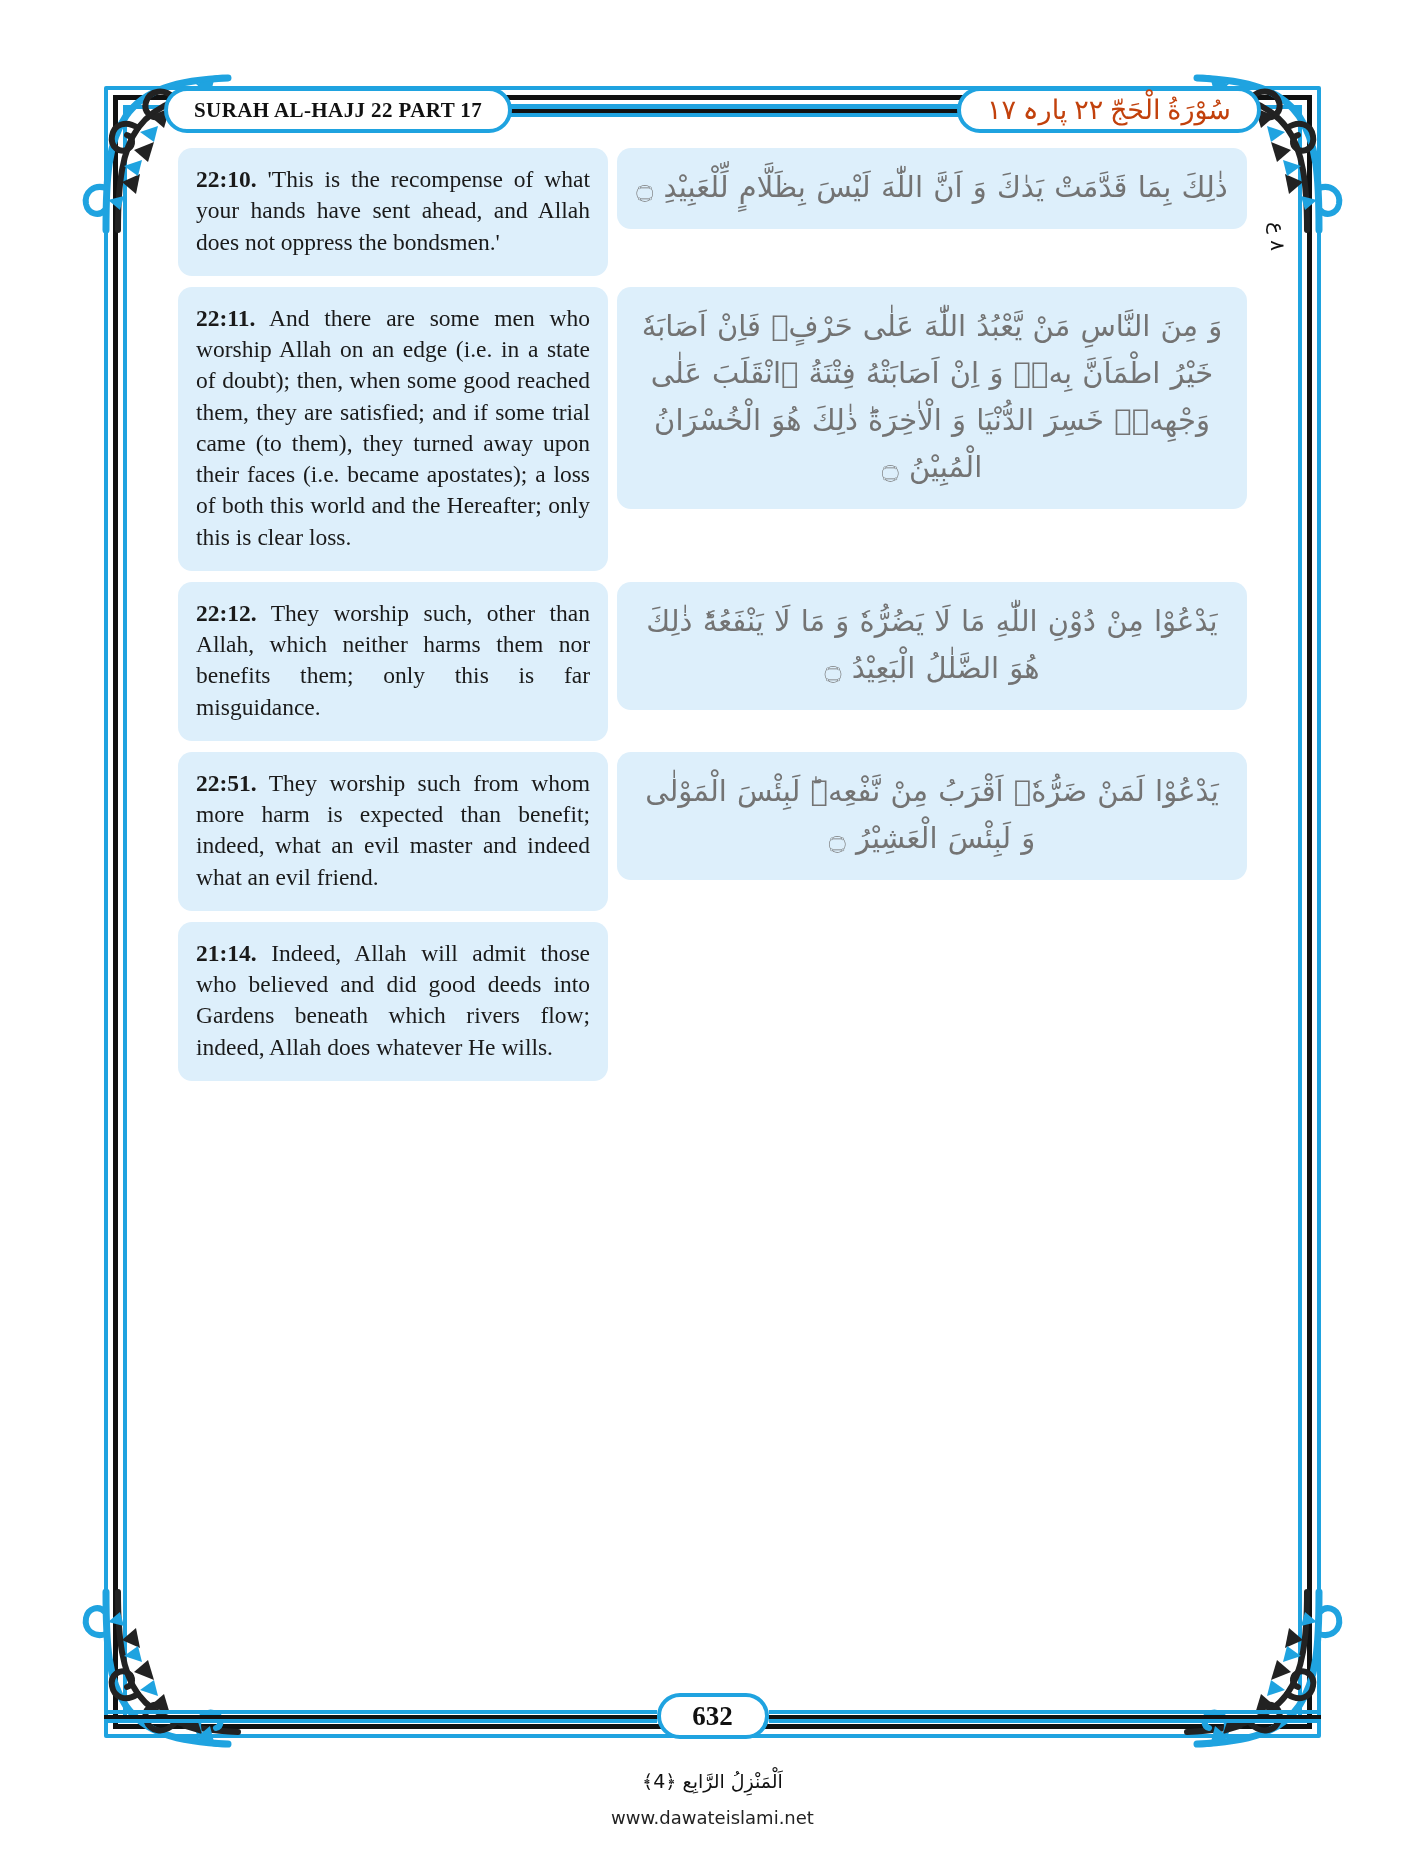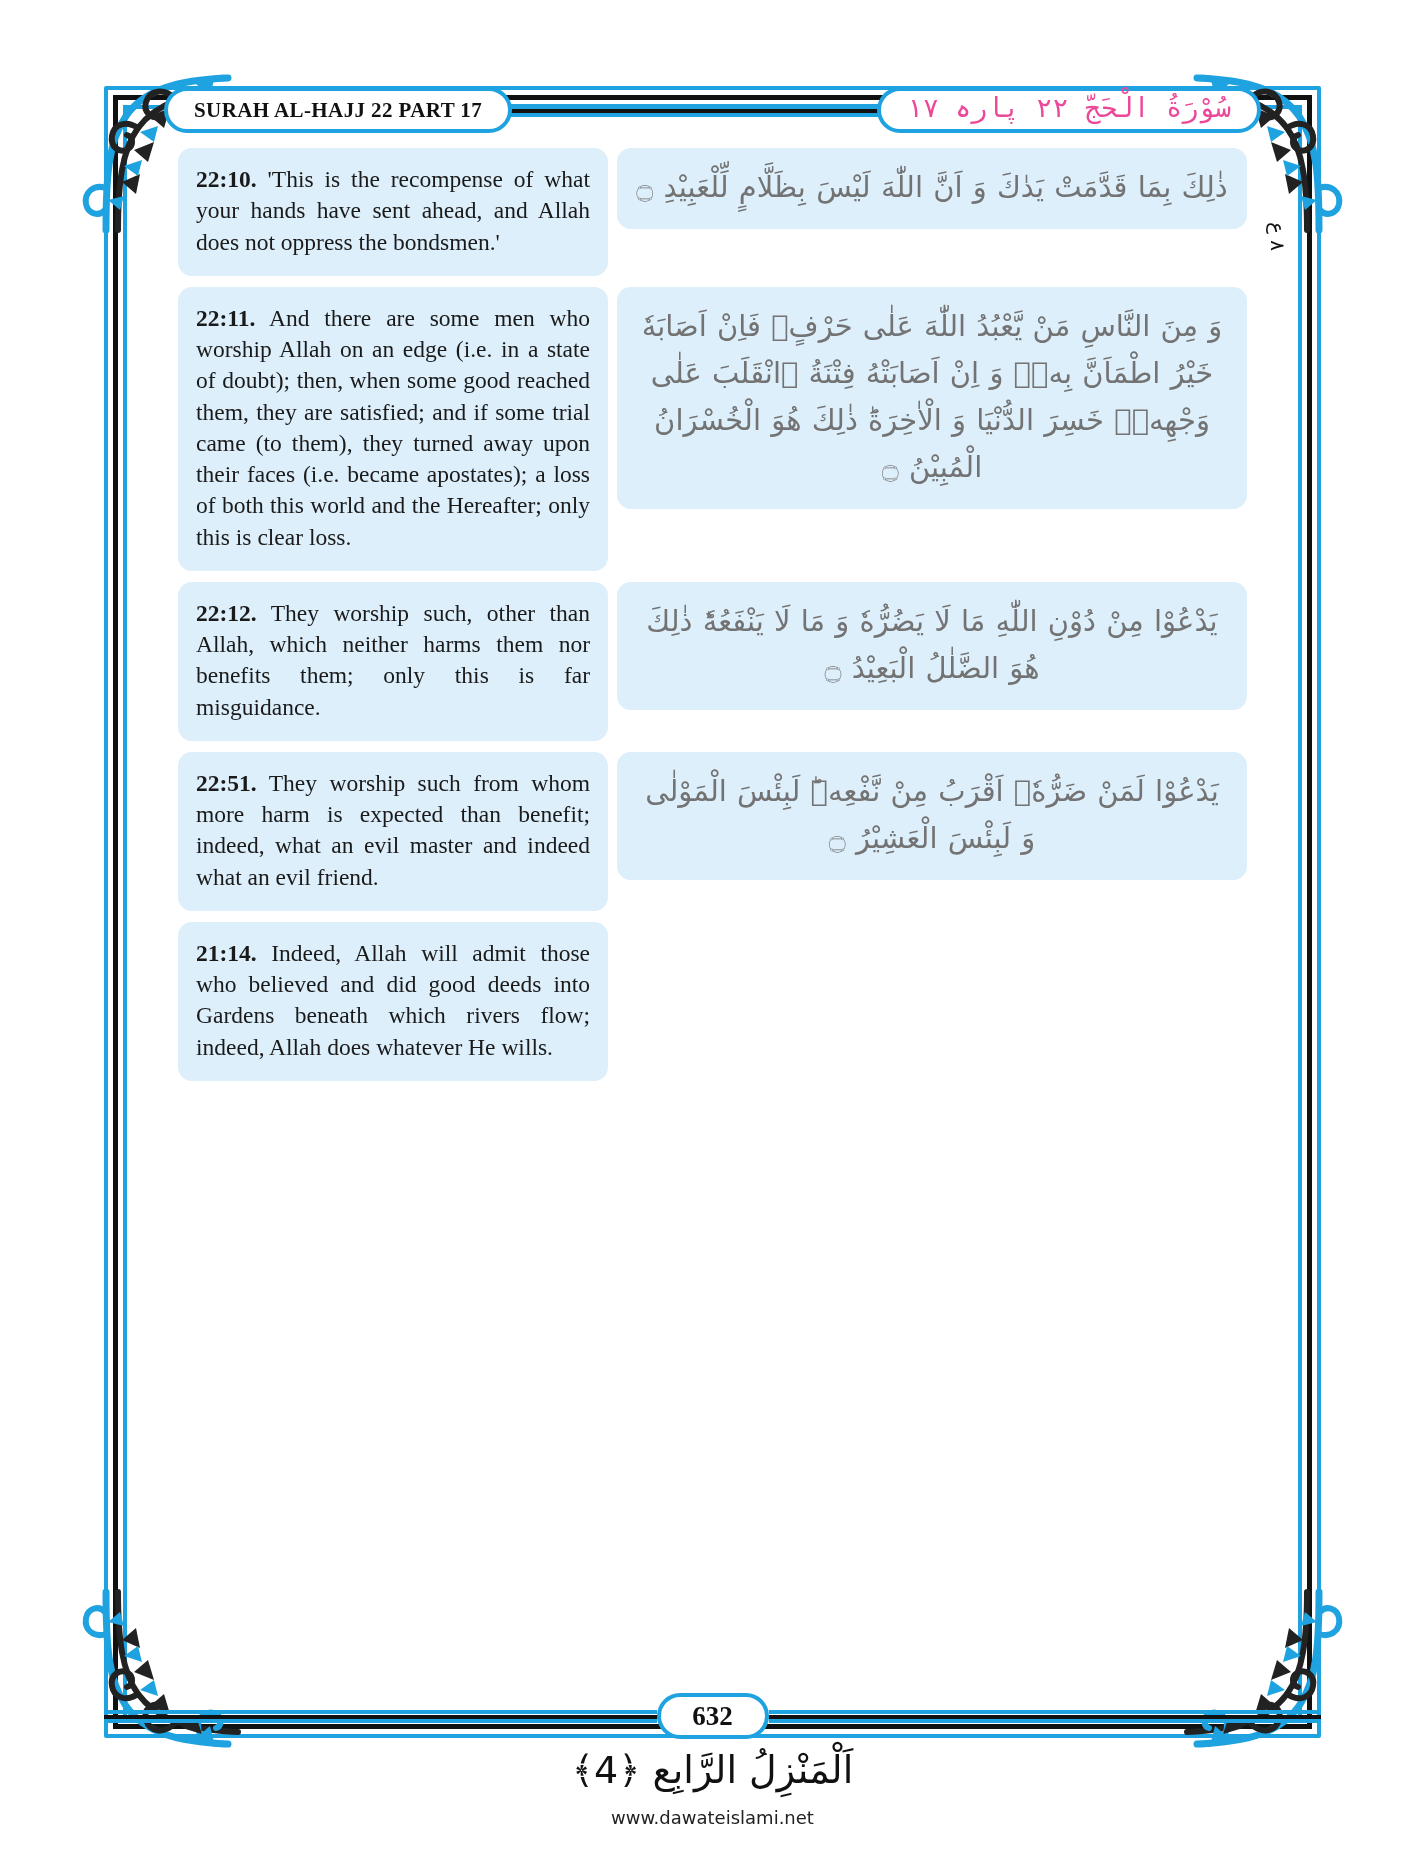--- a/index.html
+++ b/index.html
@@ -74,23 +74,23 @@
 
   .hdr-en {
     font-family: "Liberation Serif", serif;
     font-weight: bold;
     font-size: 21px;
     letter-spacing: 0.4px;
     color: #111;
     white-space: nowrap;
   }
   .hdr-ar {
-    font-family: Liberation Mono, monospace;
+    font-family: Liberation Serif, serif;
     font-size: 27px;
-    color: #ec4899;
+    color: #c2410c;
     direction: rtl;
     white-space: nowrap;
     line-height: 1;
   }
   .hdr-connector {
     flex: 1;
     height: 13px;
     position: relative;
     margin: 0 -10px;
   }
@@ -230,21 +230,21 @@
     z-index: 4;
     position: relative;
   }
 
   .manzil {
     position: absolute;
     left: 0; right: 0;
     bottom: 58px;
     text-align: center;
     font-family: "DejaVu Sans", sans-serif;
-    font-size: 38px;
+    font-size: 19px;
     color: #111;
     direction: rtl;
   }
   .site {
     position: absolute;
     left: 0; right: 0;
     bottom: 22px;
     text-align: center;
     font-family: "DejaVu Sans", sans-serif;
     font-size: 18px;

